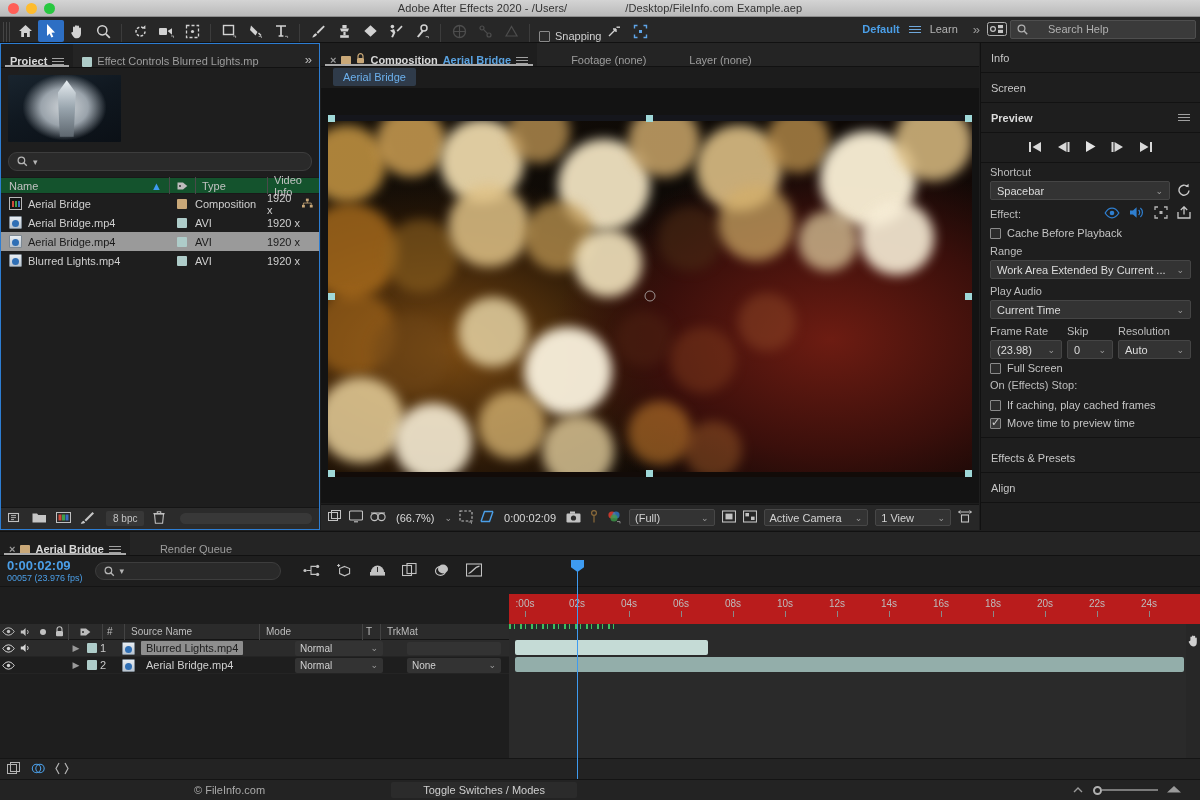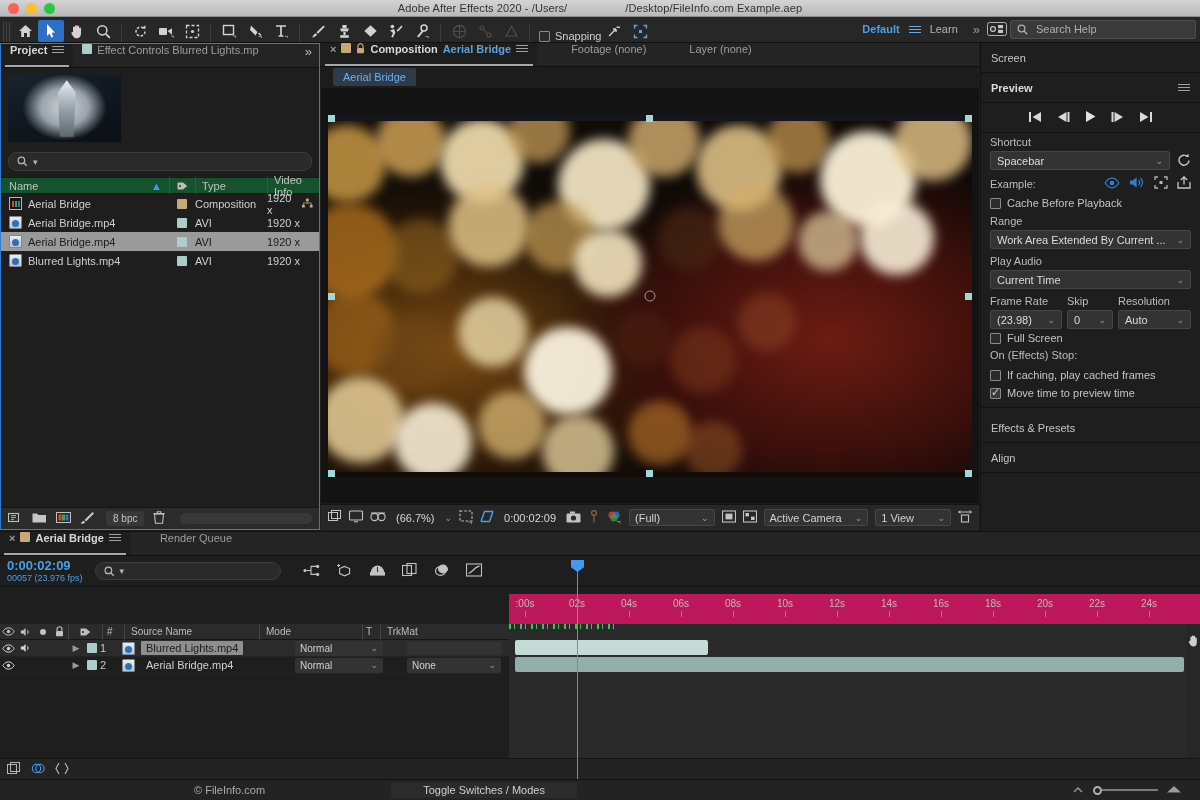--- a/index.html
+++ b/index.html
@@ -62,33 +62,33 @@
     font-size: 11px; color: #cfcfcf; line-height: 13px;
   }
   .ws-right { margin-left: auto; display: flex; align-items: center; height: 26px; }
   .ws-item { padding: 0 9px; font-size: 11px; color: #b4b4b4; }
   .ws-item.active { color: #4b9fe8; font-weight: bold; }
   .hamb { display: inline-block; width: 12px; }
   .hamb i { display: block; height: 1px; background: #6fa8dc; margin: 2px 0; }
   .hamb.gray i { background: #a0a0a0; }
   .dchev { color: #9a9a9a; font-size: 13px; padding: 0 6px; letter-spacing: -2px; }
   .searchbox {
-    display: flex; align-items: center; gap: 8px;
+    display: flex; align-items: center; gap: 20px;
     width: 186px; height: 19px; background: #3a3a3a; border: 1px solid #4e4e4e;
     border-radius: 2px; padding: 0 6px; margin-right: 4px; color: #b0b0b0;
   }
 
   
   .panel { position: absolute; background: #1e1e1e; }
   .panel-tabs {
     height: 24px; background: #242424; display: flex; align-items: stretch;
     border-bottom: 1px solid #111;
   }
   .ptab {
-    display: flex; align-items: flex-start; gap: 5px; padding: 0 9px;
+    display: flex; align-items: flex-end; gap: 5px; padding: 0 9px;
     font-size: 11px; color: #9d9d9d; position: relative; white-space: nowrap;
   }
   .ptab.active { color: #d8d8d8; font-weight: bold; background: #1e1e1e; }
   .ptab.active::after {
     content: ""; position: absolute; left: 4px; right: 4px; bottom: 0; height: 2px;
     background: #a8a8a8;
   }
   .ptab .x { color: #9a9a9a; font-size: 11px; }
   .swatch { width: 10px; height: 10px; border-radius: 1px; display: inline-block; }
 
@@ -249,21 +249,21 @@
   .lrow .num { width: 22px; color: #c9c9c9; }
   .lrow .src { flex: 1; display: flex; align-items: center; gap: 6px; }
   .lrow .src .tag { padding: 1px 5px; border-radius: 1px; }
   .lrow .src .tag.on { background: #8e8e8e; color: #1c1c1c; }
   .mode-sel {
     width: 88px; height: 15px; background: #333; border-radius: 2px; display: flex;
     align-items: center; justify-content: space-between; padding: 0 5px; font-size: 10px;
   }
   .trk-cell { width: 110px; display: flex; align-items: center; padding-left: 8px; }
   .ruler {
-    position: absolute; left: 509px; right: 0; top: 62px; height: 30px; background: #be185d;
+    position: absolute; left: 509px; right: 0; top: 62px; height: 30px; background: #b91c1c;
   }
   .ruler .tick { position: absolute; top: 17px; width: 1px; height: 6px; background: #8a8a8a; }
   .ruler .tlabel { position: absolute; top: 4px; font-size: 10px; color: #bdbdbd;
                    transform: translateX(-50%); white-space: nowrap; }
   .workbar { position: absolute; left: 509px; right: 0; top: 62px; height: 8px; background: #5b5b5b; }
   .wb-end { position: absolute; top: 0; width: 7px; height: 8px; background: #3e8fdf; }
   .tl-grid { position: absolute; left: 509px; right: 0; top: 92px; bottom: 21px;
              background: #2a2a2a; }
   .layerbar { position: absolute; height: 15px; border-radius: 2px; }
   .cti { position: absolute; top: 34px; bottom: 0; width: 1px; background: #3e9bf0; z-index: 9; }
@@ -792,20 +792,23 @@
         <svg width="14" height="13" viewBox="0 0 14 13">
             <path d="M0.5 2 L13.5 2 M2.5 0.6 L0.6 2 L2.5 3.4 M11.5 0.6 L13.4 2 L11.5 3.4" stroke="#c3c3c3" stroke-width="1" fill="none"></path>
             <rect x="3.5" y="5" width="7" height="7" fill="none" stroke="#c3c3c3" stroke-width="1.1"></rect>
           </svg>
       </span>
     </div>
   </div>
 
   <div class="panel" id="right">
     <div class="rsect-head">
+      <span>Info</span>
+    </div>
+    <div class="rsect-head">
       <span>Screen</span>
     </div>
     <div class="rsect-head bold">
       <span>Preview</span>
       <span class="hamb gray">
           <i></i>
           <i></i>
           <i></i>
         </span>
     </div>
@@ -852,21 +855,21 @@
         <span>
           <svg width="14" height="13" viewBox="0 0 14 13">
               <path d="M12 7.5a5 5 0 1 1-1.6-4" fill="none" stroke="#c8c8c8" stroke-width="1.4"></path>
               <path d="M11.6 0.8 L11.6 4.2 L8.3 3.6Z" fill="#c8c8c8"></path>
             </svg>
         </span>
       </div>
     </div>
 
     <div class="rrow" style="display:flex;align-items:center;gap:8px">
-      <span class="rlabel" style="margin:0">Example:</span>
+      <span class="rlabel" style="margin:0">Effect:</span>
       <span style="margin-left:auto;display:flex;align-items:center;gap:9px">
         <span>
           <svg width="16" height="12" viewBox="0 0 16 12">
               <path d="M8 1.2C4 1.2 1.2 6 1.2 6s2.8 4.8 6.8 4.8S14.8 6 14.8 6 12 1.2 8 1.2Z" fill="none" stroke="#2f7fd0" stroke-width="1.3"></path>
               <circle cx="8" cy="6" r="2.3" fill="#2f7fd0"></circle>
             </svg>
         </span>
         <span>
           <svg width="16" height="13" viewBox="0 0 16 13">
               <path d="M1 4.6 L4 4.6 L7.6 1.2 L7.6 11.8 L4 8.4 L1 8.4Z" fill="#2f7fd0"></path>

